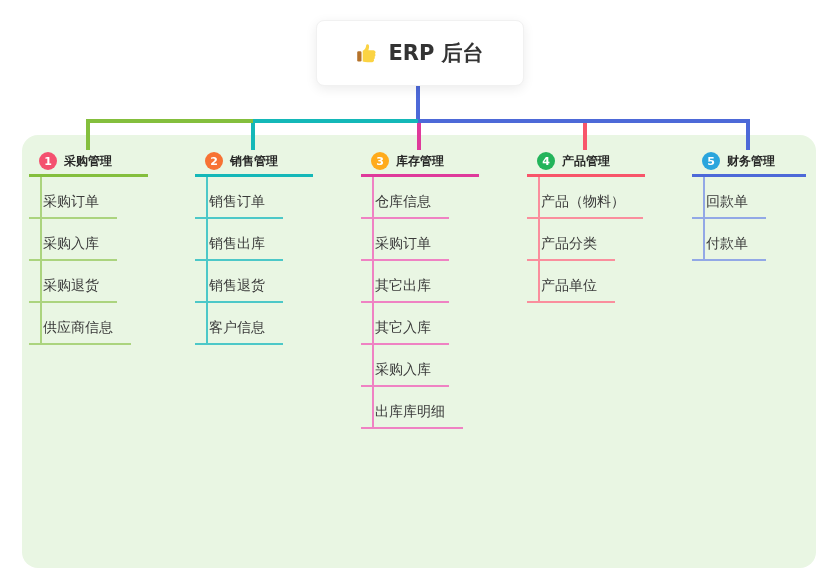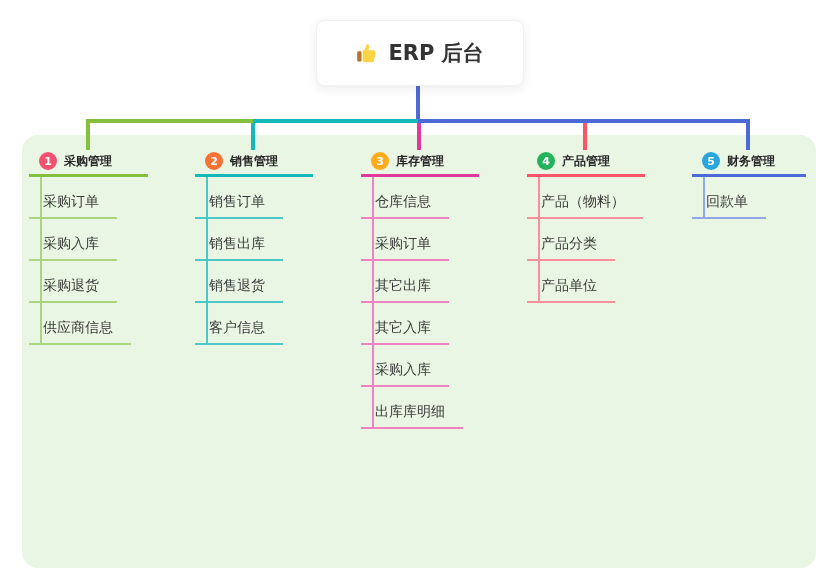--- a/index.html
+++ b/index.html
@@ -110,16 +110,17 @@
   </div>
 
   <div class="branch" style="left: 692px; top: 148px; width: 114px; --main: #4d69d8; --child: #92a8e6; --badge: #2aa5dd;">
     <div class="branch-header">
       <span class="badge">5</span>
       <span class="branch-label">财务管理</span>
     </div>
     <div class="rows">
       <div class="vline"></div>
       <div class="row">回款单</div>
+      <div class="row">付款单</div>
     </div>
   </div>
 
 </div>
 
 </body></html>

